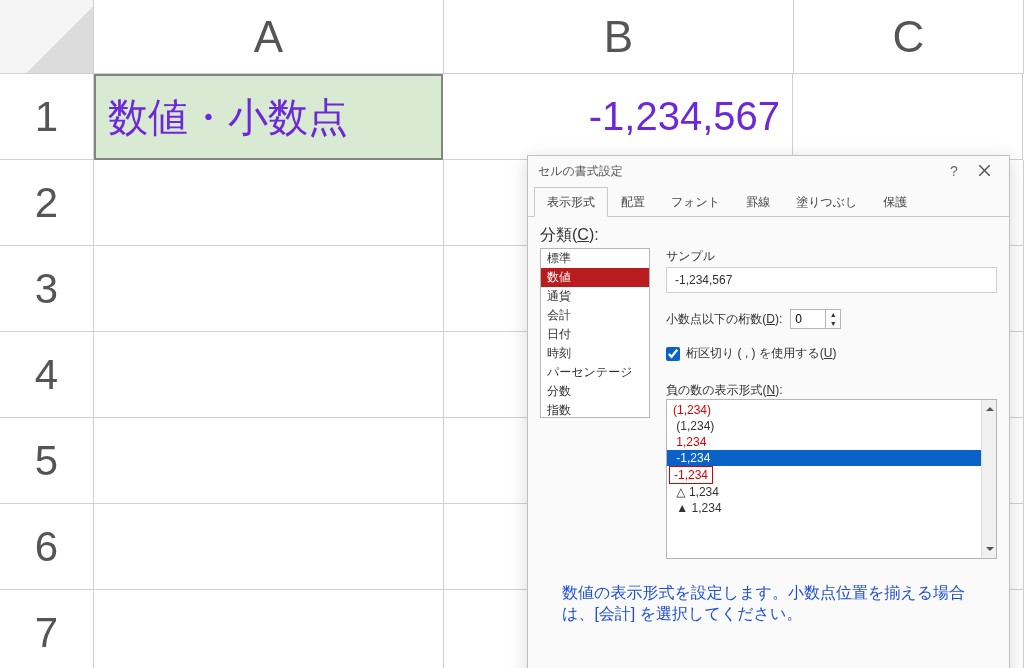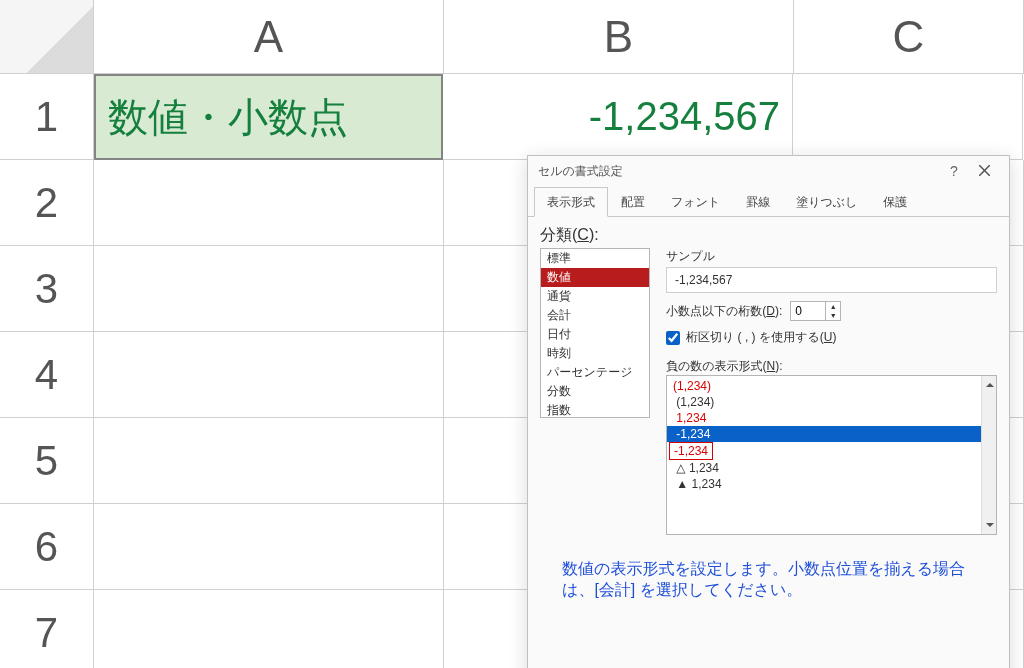--- a/index.html
+++ b/index.html
@@ -11,21 +11,21 @@
   .corner { width: 94px; height: 74px; border-right: 1px solid #d0d0d0; border-bottom: 1px solid #d0d0d0;
             background: linear-gradient(135deg, #f5f5f5 0 60%, #dcdcdc 60% 100%); }
   .colhdr { flex: 0 0 350px; height:74px; border-right:1px solid #d0d0d0; border-bottom:1px solid #d0d0d0;
             display:flex; align-items:center; justify-content:center; font-size:44px; color:#555; background:#fff;}
   .colhdr.c-c { flex: 0 0 230px; }
 
   .row { display:flex; height: 86px; }
   .rowhdr { width:94px; border-right:1px solid #d0d0d0; border-bottom:1px solid #d0d0d0;
             display:flex; align-items:center; justify-content:center; font-size:42px; color:#555; }
   .cell { flex:0 0 350px; border-right:1px solid #d0d0d0; border-bottom:1px solid #d0d0d0;
-          display:flex; align-items:center; font-size:40px; color:#15803d; padding:0 12px; }
+          display:flex; align-items:center; font-size:40px; color:#6d28d9; padding:0 12px; }
   .cell.c-c { flex:0 0 230px; }
   .cell.a1 { background:#d9ead3; border:2px solid #848484; flex-basis:349px;}
   .cell.b1 { justify-content:flex-end; }
 
   
   .dlg { position:absolute; left:527px; top:155px; width:483px; height:606px;
          background:#fafafa; border:1px solid #c0c0c0; box-shadow:0 4px 18px rgba(0,0,0,.15);
          font-size:12px; color:#333; display:flex; flex-direction:column; }
   .titlebar { height:30px; display:flex; align-items:center; padding:0 10px; }
   .titlebar .ttl { flex:1; font-size:12px; color:#555; }
@@ -37,21 +37,21 @@
   .tab.active { background:#fafafa; border-color:#c8c8c8; border-bottom:1px solid #fafafa;font-family:Liberation Serif, serif; }
 
   .body { flex:1; padding:8px 12px 10px; display:flex; flex-direction:column; }
   .row2 { display:flex; gap:16px; }
   .catlabel { font-size:16px; margin-bottom:2px; }
   .underline { text-decoration:underline; }
   .catlist { width:110px; height:170px; border:1px solid #b5b5b5; background:#fff; overflow:hidden; }
   .catitem { padding:1px 6px; font-size:12px; white-space:nowrap;}
   .catitem.sel { background:#b91c1c; color:#fff;}
 
-  .right { flex:1; display:flex; flex-direction:column; gap:8px; }
+  .right { flex:1; display:flex; flex-direction:column; gap:16px; }
   .sample { }
   .samplebox { border:1px solid #cfcfcf; background:#fff; padding:5px 8px; margin-top:2px;}
   .decrow { display:flex; align-items:center; gap:8px;}
   .spinner { display:flex; border:1px solid #b5b5b5; background:#fff;}
   .spinner input{ width:34px; border:none; text-align:left; padding:2px 4px; font-size:12px; outline:none;}
   .spinbtns{ display:flex; flex-direction:column; border-left:1px solid #b5b5b5;}
   .spinbtns span{ width:14px; height:9px; font-size:7px; text-align:center; line-height:9px; color:#333;}
   .chkrow { display:flex; align-items:center; gap:6px;}
   .chkrow input{ width:14px;height:14px; accent-color:#0a62c9;}
   .neg { margin-top:4px;}

